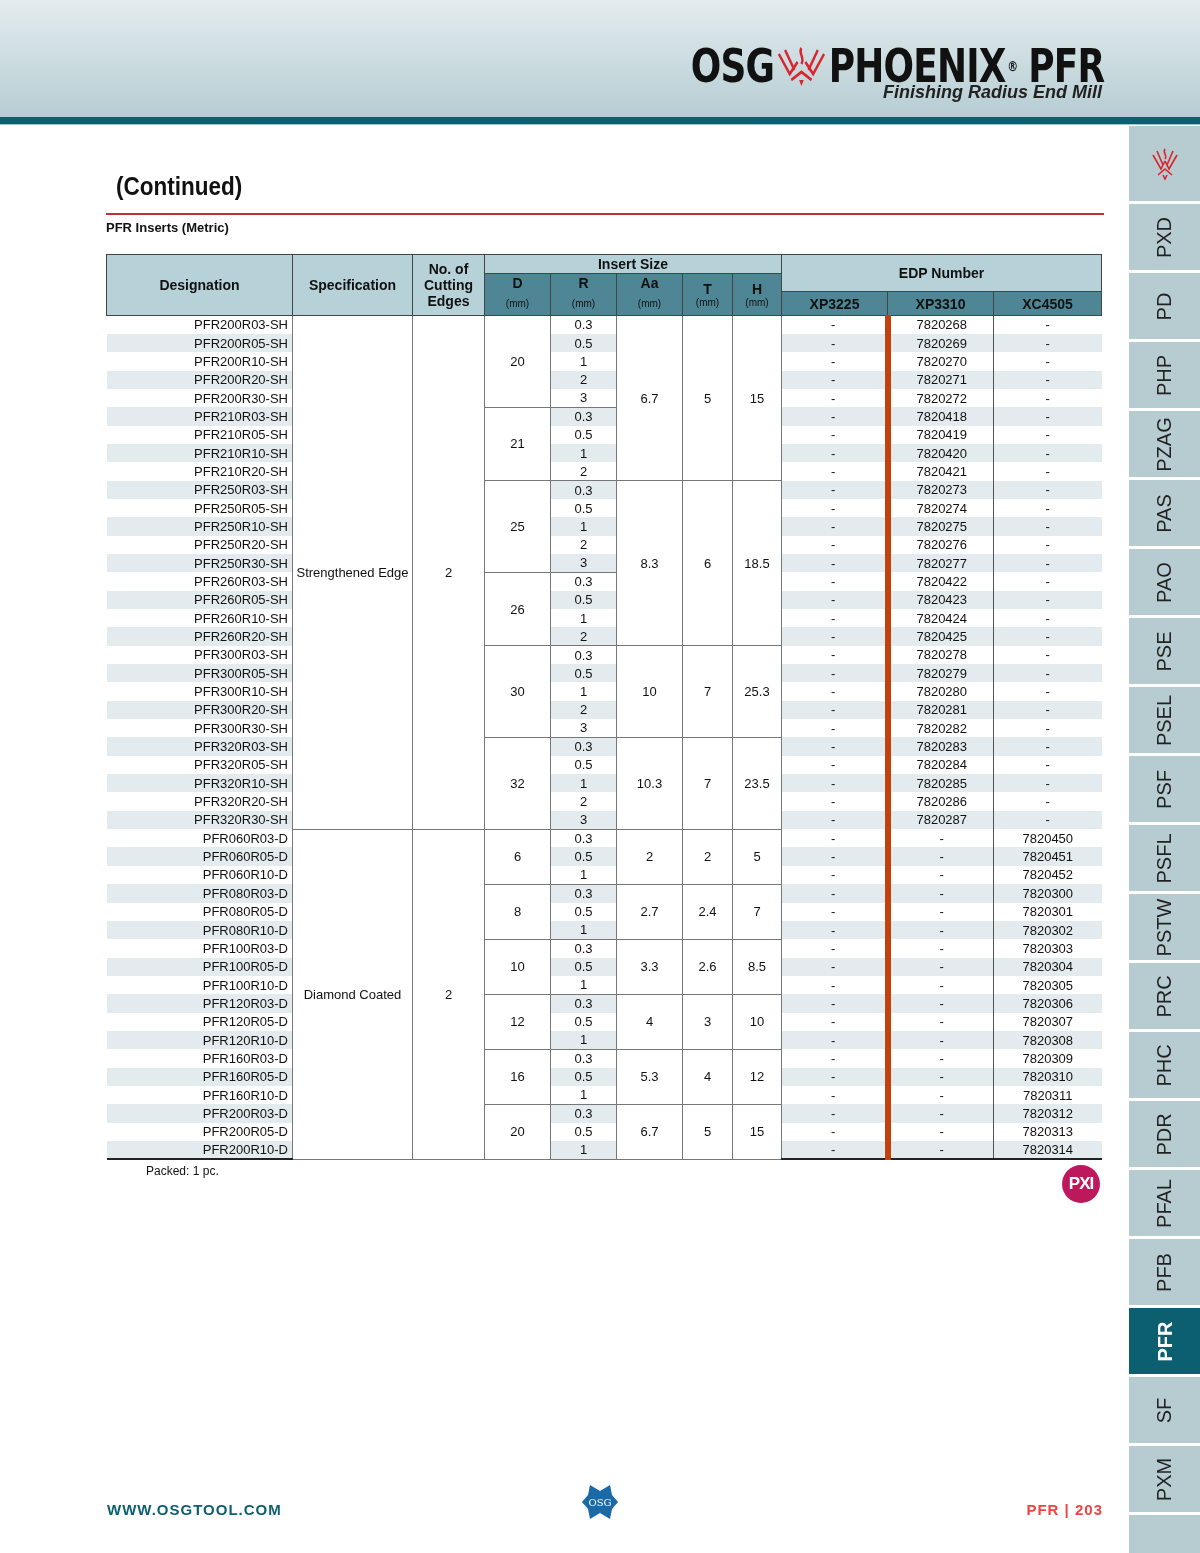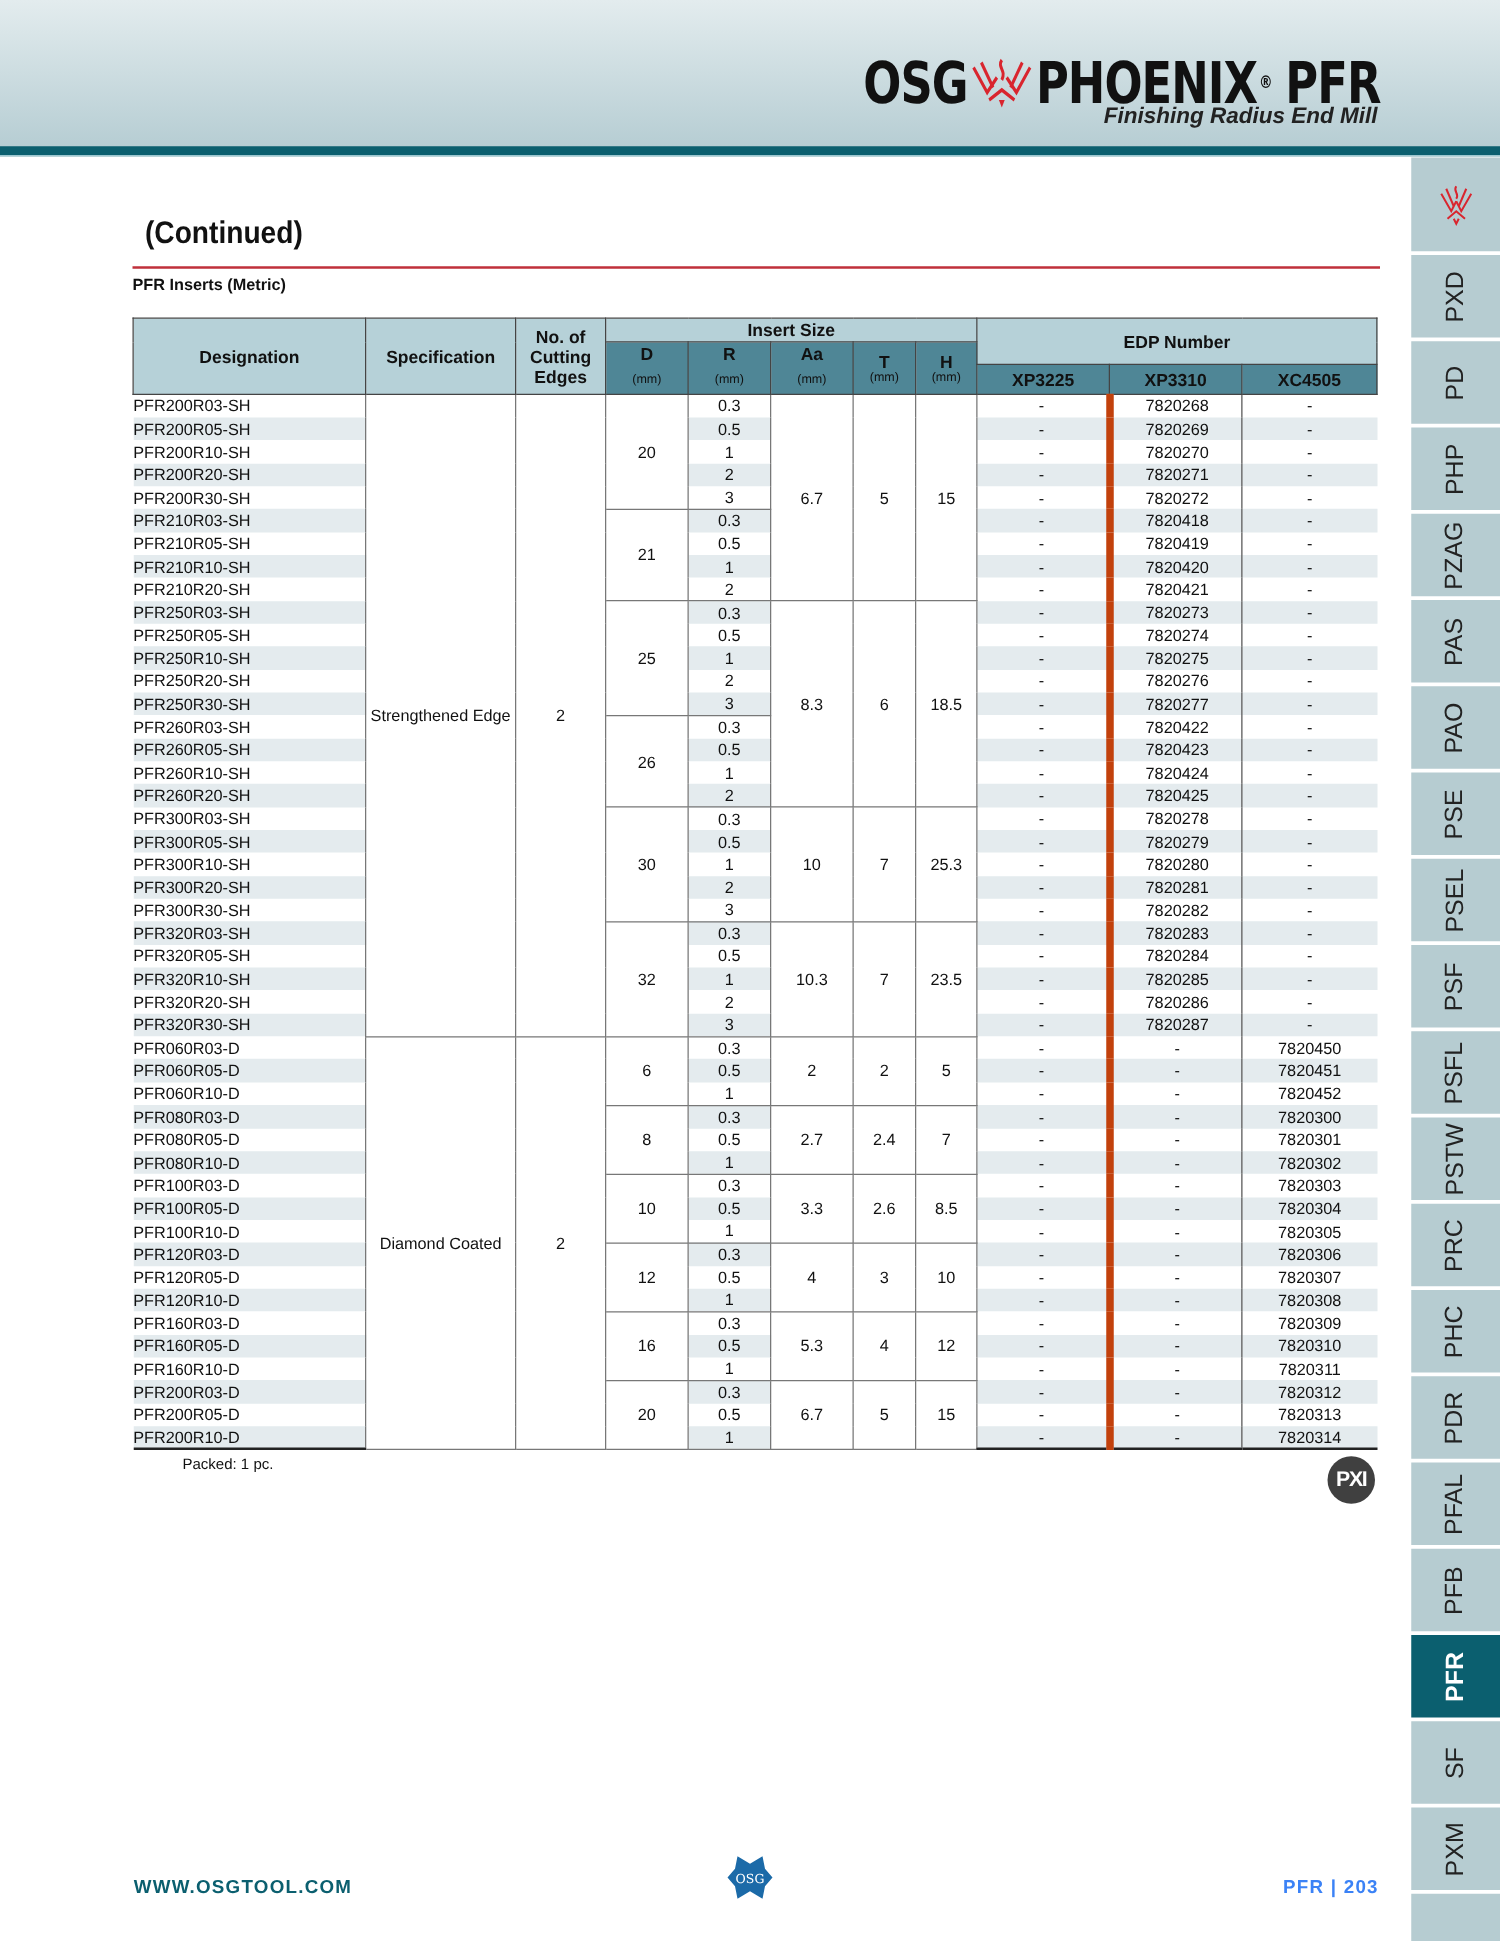--- a/index.html
+++ b/index.html
@@ -33,37 +33,37 @@
   .tbl thead tr.r1 th { height: 19px; }
   .tbl thead tr.r2 th { height: 18px; }
   .tbl thead tr.r3 th { height: 24px; }
   .tbl tbody td { height: 18.35px; line-height: 17px; color: #111; }
   .tbl tbody tr.alt td.striped { background: #e4ebee; }
   .tbl tbody td.merged { background: #fff; border-left: 1px solid #777; border-right: 1px solid #777; border-bottom: 1px solid #777; }
   .tbl tbody td.edp-a { border-left: 1px solid #777; }
   .tbl tbody td.edp-b { border-left: 6px solid #c2410c; border-right: 1px solid #555; }
   .tbl tbody td.rcol { border-left: 1px solid #777; border-right: 1px solid #777; }
   .tbl tbody tr:last-child td { border-bottom: 2px solid #222; }
-  .tbl tbody td.desig { text-align: left; padding-right: 4px; }
+  .tbl tbody td.desig { text-align: right; padding-right: 4px; }
 
   .packed { position: absolute; left: 106px; top: 1164px; font-size: 12px; color: #111; margin-left: 40px; }
-  .pxi { position: absolute; left: 1062px; top: 1165px; width: 38px; height: 38px; border-radius: 50%; background: #404040; color: #fff; font-weight: bold; font-size: 17px; display: flex; align-items: center; justify-content: center; letter-spacing: -1px; }
+  .pxi { position: absolute; left: 1062px; top: 1165px; width: 38px; height: 38px; border-radius: 50%; background: #be185d; color: #fff; font-weight: bold; font-size: 17px; display: flex; align-items: center; justify-content: center; letter-spacing: -1px; }
 
   
   .sidebar { position: absolute; left: 1129px; top: 126px; width: 71px; }
   .tab { width: 71px; height: 66px; margin-bottom: 3px; background: #b6ccd1; display: flex; align-items: center; justify-content: center; }
   .tab span { transform: rotate(-90deg); white-space: nowrap; font-size: 20px; color: #222; }
   .tab.active { background: #0b5f6f; }
   .tab.active span { color: #fff; font-weight: bold; }
   .tab.logo-tab { height: 75px; }
 
   
   .footer-url { position: absolute; left: 107px; top: 1501px; font-size: 15px; font-weight: bold; color: #0b5f6f; letter-spacing: 1px; }
   .footer-logo { position: absolute; left: 580px; top: 1483px; width: 40px; height: 38px; }
-  .footer-page { position: absolute; right: 97px; top: 1501px; font-size: 15px; font-weight: bold; color: #3b82f6; letter-spacing: 1px; }
+  .footer-page { position: absolute; right: 97px; top: 1501px; font-size: 15px; font-weight: bold; color: #ef4444; letter-spacing: 1px; }
 </style>
 </head>
 <body>
 
 <div class="header">
   <div class="brand">
     <div class="brand-text">
       <span>OSG</span>
       <svg class="logo" viewBox="0 0 66 44">
         <g fill="none" stroke="#d9252e" stroke-width="3">

